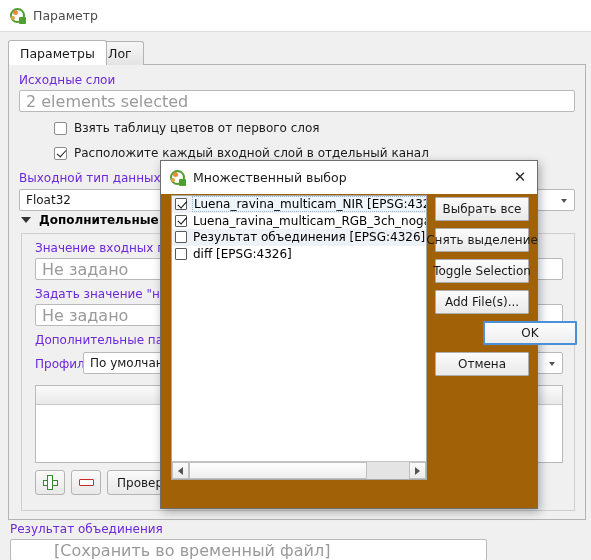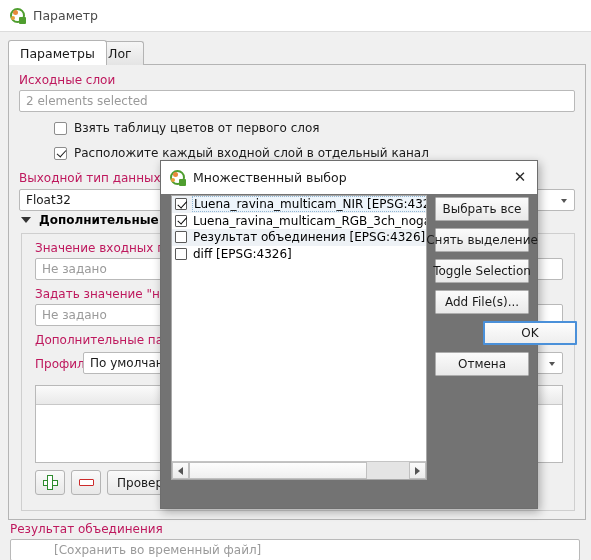--- a/index.html
+++ b/index.html
@@ -133,34 +133,34 @@
     width: 578px; height: 455px;
     background: #f0f0f0;
     border: 1px solid #b4b4b4;
     border-top: none;
     box-sizing: border-box;
   }
 
   .field-label {
     position: absolute;
     font-size: 12px;
-    color: #be185d;
+    color: #6d28d9;
     white-space: nowrap;
   }
   .text-input {
     position: absolute;
     box-sizing: border-box;
     background: #ffffff;
     border: 1px solid #b9b9b9;
     border-radius: 2px;
     height: 22px;
     display: flex;
     align-items: center;
     padding-left: 6px;
-    font-size: 12px;
+    font-size: 16px;
     color: #1a1a1a;
   }
   .text-input.placeholder {
     color: #9a9a9a;
   }
   .combo {
     position: absolute;
     box-sizing: border-box;
     background: #ffffff;
     border: 1px solid #b9b9b9;
@@ -299,21 +299,21 @@
     color: #1a1a1a;
     padding: 0 10px;
     white-space: nowrap;
   }
 
   
   #multi-select-dialog {
     position: absolute;
     left: 160px; top: 160px;
     width: 378px; height: 349px;
-    background: #737373;
+    background: #a16207;
     border: 1px solid #6e6e6e;
     box-sizing: border-box;
     box-shadow: 2px 3px 9px rgba(0,0,0,0.30);
     z-index: 50;
   }
   #dialog-titlebar {
     position: absolute;
     left: 0; top: 0;
     width: 376px; height: 33px;
     background: #ffffff;
@@ -545,21 +545,21 @@
         </span>
       </div>
       <div class="tool-btn" style="left:62px; top:405px;">
         <span class="minus-icon"></span>
       </div>
       <div class="wide-btn" style="left:98px; top:405px; width:88px;">Проверить</div>
 
     </div>
 
     <div class="field-label" style="left:10px; top:490px;">Результат объединения</div>
-    <div class="text-input placeholder" style="left:10px; top:507px; width:570px;padding-left:43px;">[Сохранить во временный файл]</div>
+    <div class="text-input placeholder" style="left:10px; top:507px; width:477px;padding-left:43px;">[Сохранить во временный файл]</div>
 
   </div>
 
   <div id="multi-select-dialog">
 
     <div id="dialog-titlebar">
       <span class="qgis-icon">
         <span class="ring"></span>
         <span class="dot-o"></span>
         <span class="dot-o2"></span>

